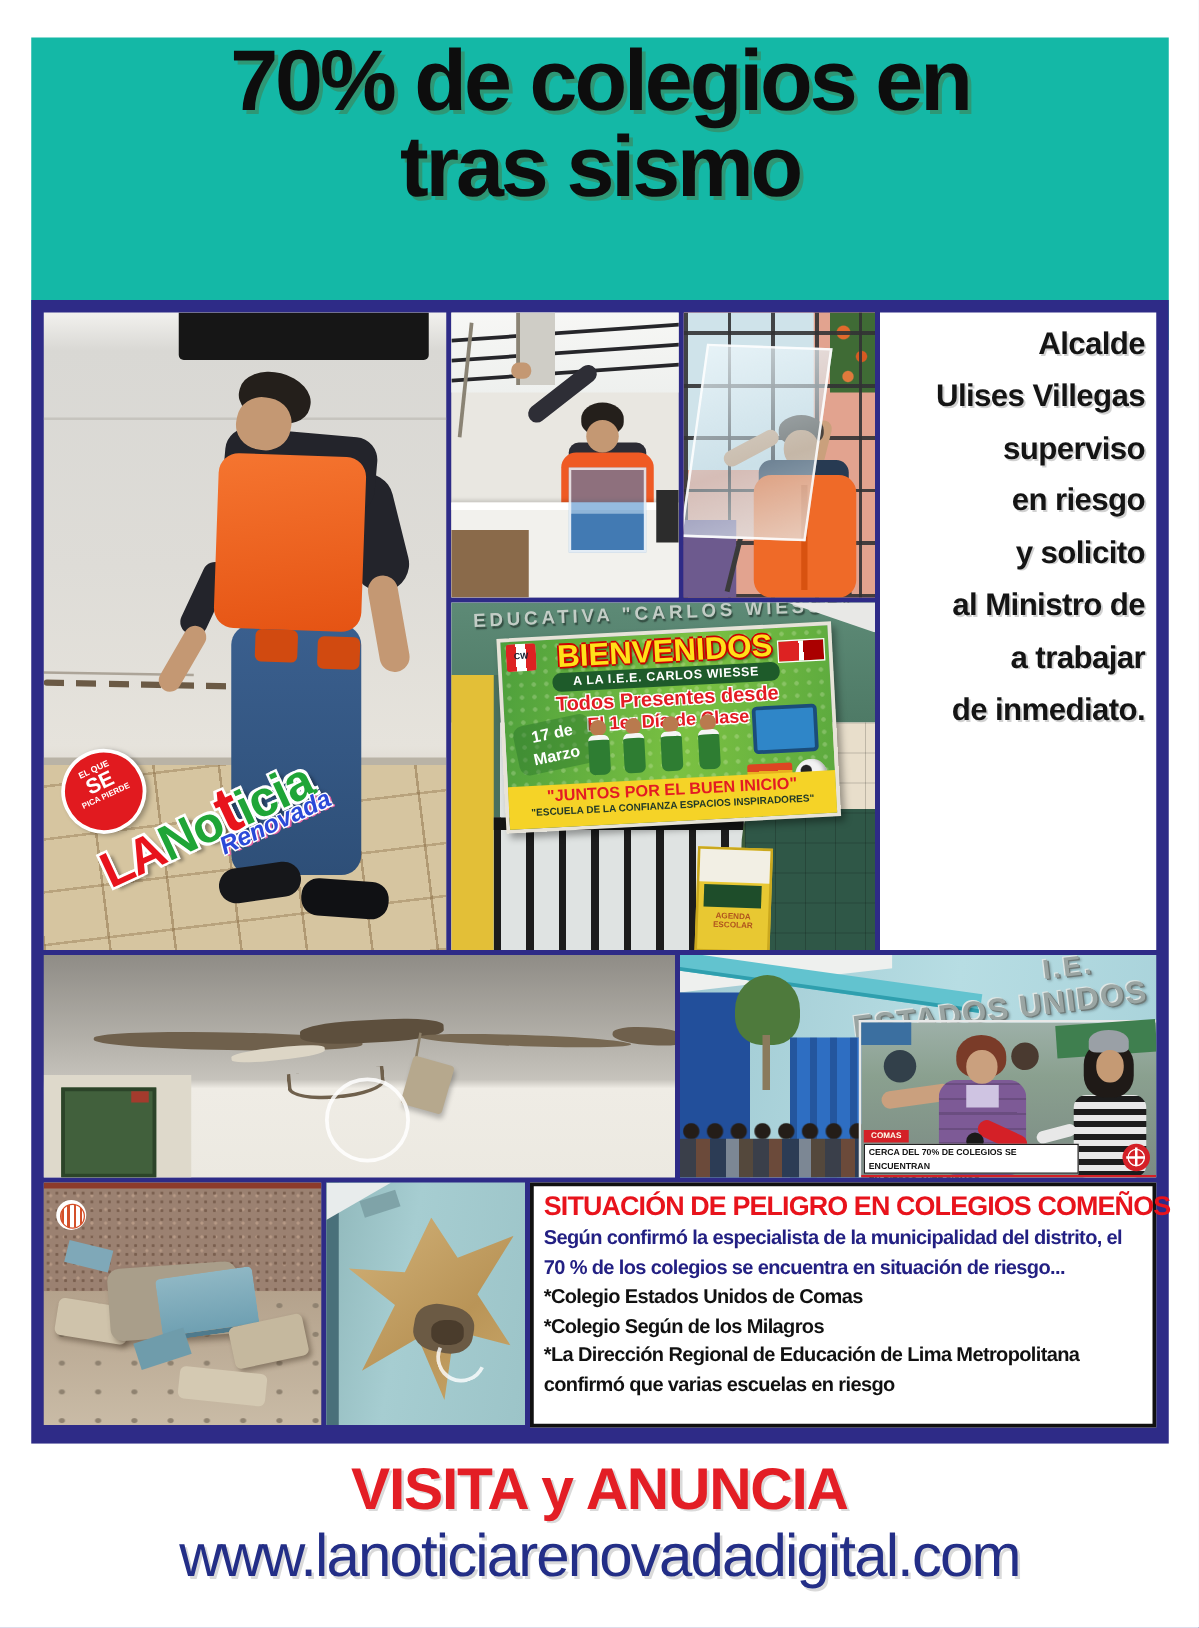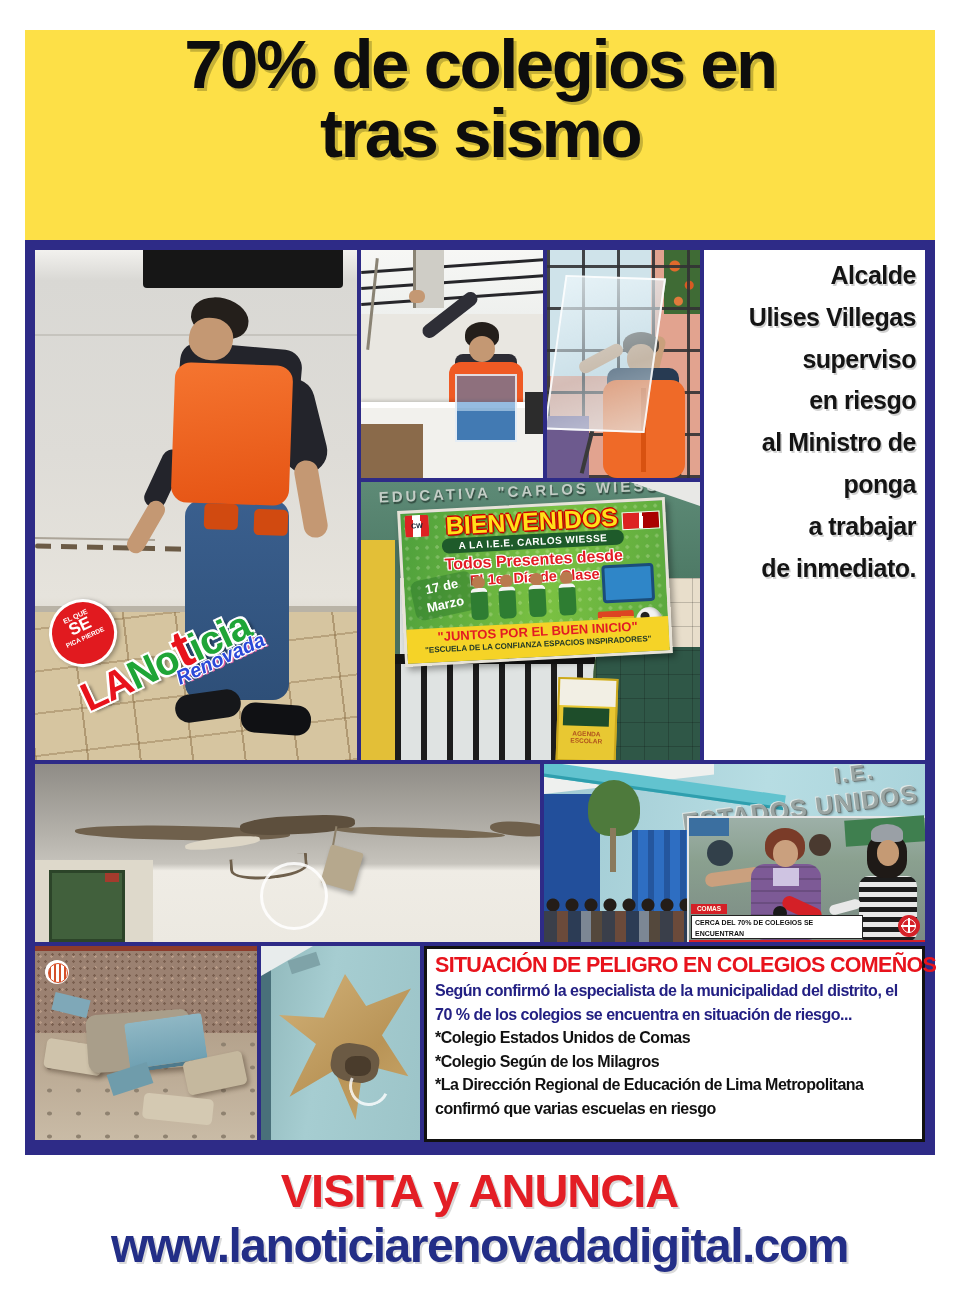--- a/index.html
+++ b/index.html
@@ -2,21 +2,21 @@
 <html><head>
 <meta charset="utf-8">
 <style>
   html,body{margin:0;padding:0;background:#ffffff;}
   .page{position:relative;width:959px;height:1302px;background:#ffffff;
         font-family:"Liberation Sans",sans-serif;overflow:hidden;}
   .abs{position:absolute;}
 
   
   .headline{position:absolute;left:25px;top:30px;width:910px;height:250px;
-            background:#fde047;text-align:center;}
+            background:#14b8a6;text-align:center;}
   .hl{font-size:69px;line-height:69px;font-weight:900;letter-spacing:-2.5px;
       color:#0d0d0d;text-shadow:3px 3px 0 rgba(95,90,25,.35);}
 
   
   .frame{position:absolute;left:25px;top:240px;width:910px;height:915px;background:#2e2b87;}
   .photo{position:absolute;overflow:hidden;}
 
   .p1{left:10px;top:10px;width:322px;height:510px;
       background:linear-gradient(180deg,#f2f1ee 0%,#d9d8d4 6%,#dedcd7 40%,#e6e3dc 68%,#ded9d0 72%);}
   .p2{left:336px;top:10px;width:182px;height:228px;background:#e9e7e1;}
@@ -37,21 +37,21 @@
                 border:3px solid #111;box-sizing:border-box;padding:2px 8px;}
   .bp-title{font-size:21.5px;font-weight:900;letter-spacing:-0.7px;color:#e8131c;text-align:center;
             line-height:28px;white-space:nowrap;}
   .bp-par{margin:0;font-size:16px;line-height:23.5px;font-weight:800;letter-spacing:-0.5px;color:#232083;}
   .bp-bullet{font-size:16px;line-height:23.5px;font-weight:800;letter-spacing:-0.5px;color:#111;}
 
   
   .footer{position:absolute;left:0;top:1155px;width:959px;height:147px;background:#fff;text-align:center;}
   .f1{margin-top:8px;font-size:47px;font-weight:900;letter-spacing:-1px;color:#e31e25;
       text-shadow:2px 2px 0 rgba(150,150,150,.35);}
-  .f2{font-size:48px;font-weight:700;letter-spacing:-1.5px;color:#232e87;
+  .f2{font-size:48px;font-weight:400;letter-spacing:-1.5px;color:#232e87;
       text-shadow:2px 2px 0 rgba(150,150,150,.35);}
 
   
   .p1-tv{left:108px;top:0;width:200px;height:38px;background:#161616;border-radius:0 0 4px 4px;}
   .p1-seam{left:0;top:84px;width:100%;height:2px;background:#c6c4be;}
   .p1-crack{left:0;top:296px;width:235px;height:5px;
             background:repeating-linear-gradient(90deg,#6b5a45 0 16px,rgba(0,0,0,0) 16px 26px);
             transform:rotate(1.2deg);border-radius:3px;}
   .p1-crack2{left:0;top:288px;width:120px;height:2px;background:rgba(105,90,70,.45);transform:rotate(1deg);}
   .p1-base{left:0;top:356px;width:100%;height:6px;background:#b9b3a6;}
@@ -388,22 +388,22 @@
         </div>
       </div>
       <div class="abs p3-sheet"></div>
     </div>
 
     <aside class="side-panel">
       <div class="sp-line">Alcalde</div>
       <div class="sp-line">Ulises Villegas</div>
       <div class="sp-line">superviso</div>
       <div class="sp-line">en riesgo</div>
+      <div class="sp-line">y solicito</div>
       <div class="sp-line">al Ministro de</div>
-      <div class="sp-line">ponga</div>
       <div class="sp-line">a trabajar</div>
       <div class="sp-line">de inmediato.</div>
     </aside>
 
     <div class="photo p4">
       <div class="abs p4-facade">
         <div class="p4-sign">EDUCATIVA "CARLOS WIESSE"</div>
       </div>
       <div class="abs p4-skycorner"></div>
       <div class="abs p4-pillar"></div>

